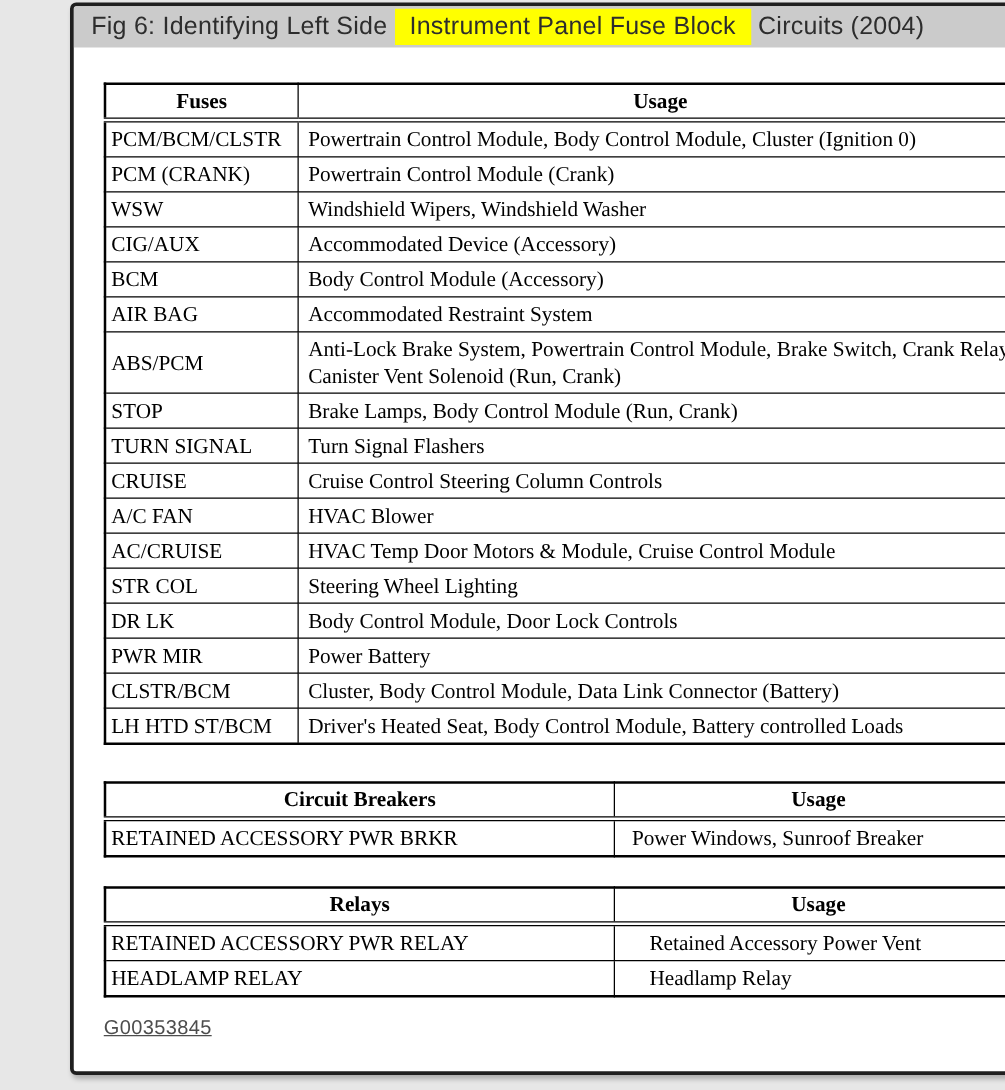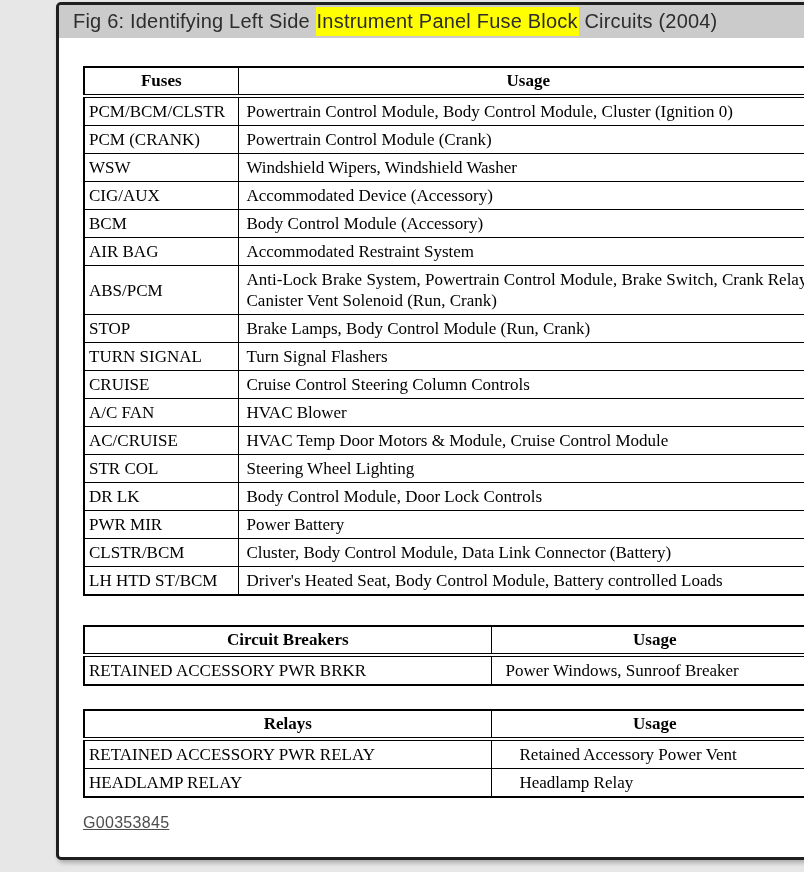--- a/index.html
+++ b/index.html
@@ -27,21 +27,21 @@
     display: flex;
     align-items: center;
     padding: 0 14px;
     font-size: 20px;
     color: #2d2d2d;
     letter-spacing: 0.2px;
     white-space: pre;
   }
   .hl {
     background: #ffff00;
-    padding: 3px 1px;
+    padding: 3px 12px;
   }
   .content { padding-left: 24px; }
   table {
     border-collapse: collapse;
     width: 737px;
     font-family: "Liberation Serif", "DejaVu Serif", serif;
     font-size: 17px;
     color: #000;
     table-layout: fixed;
   }

